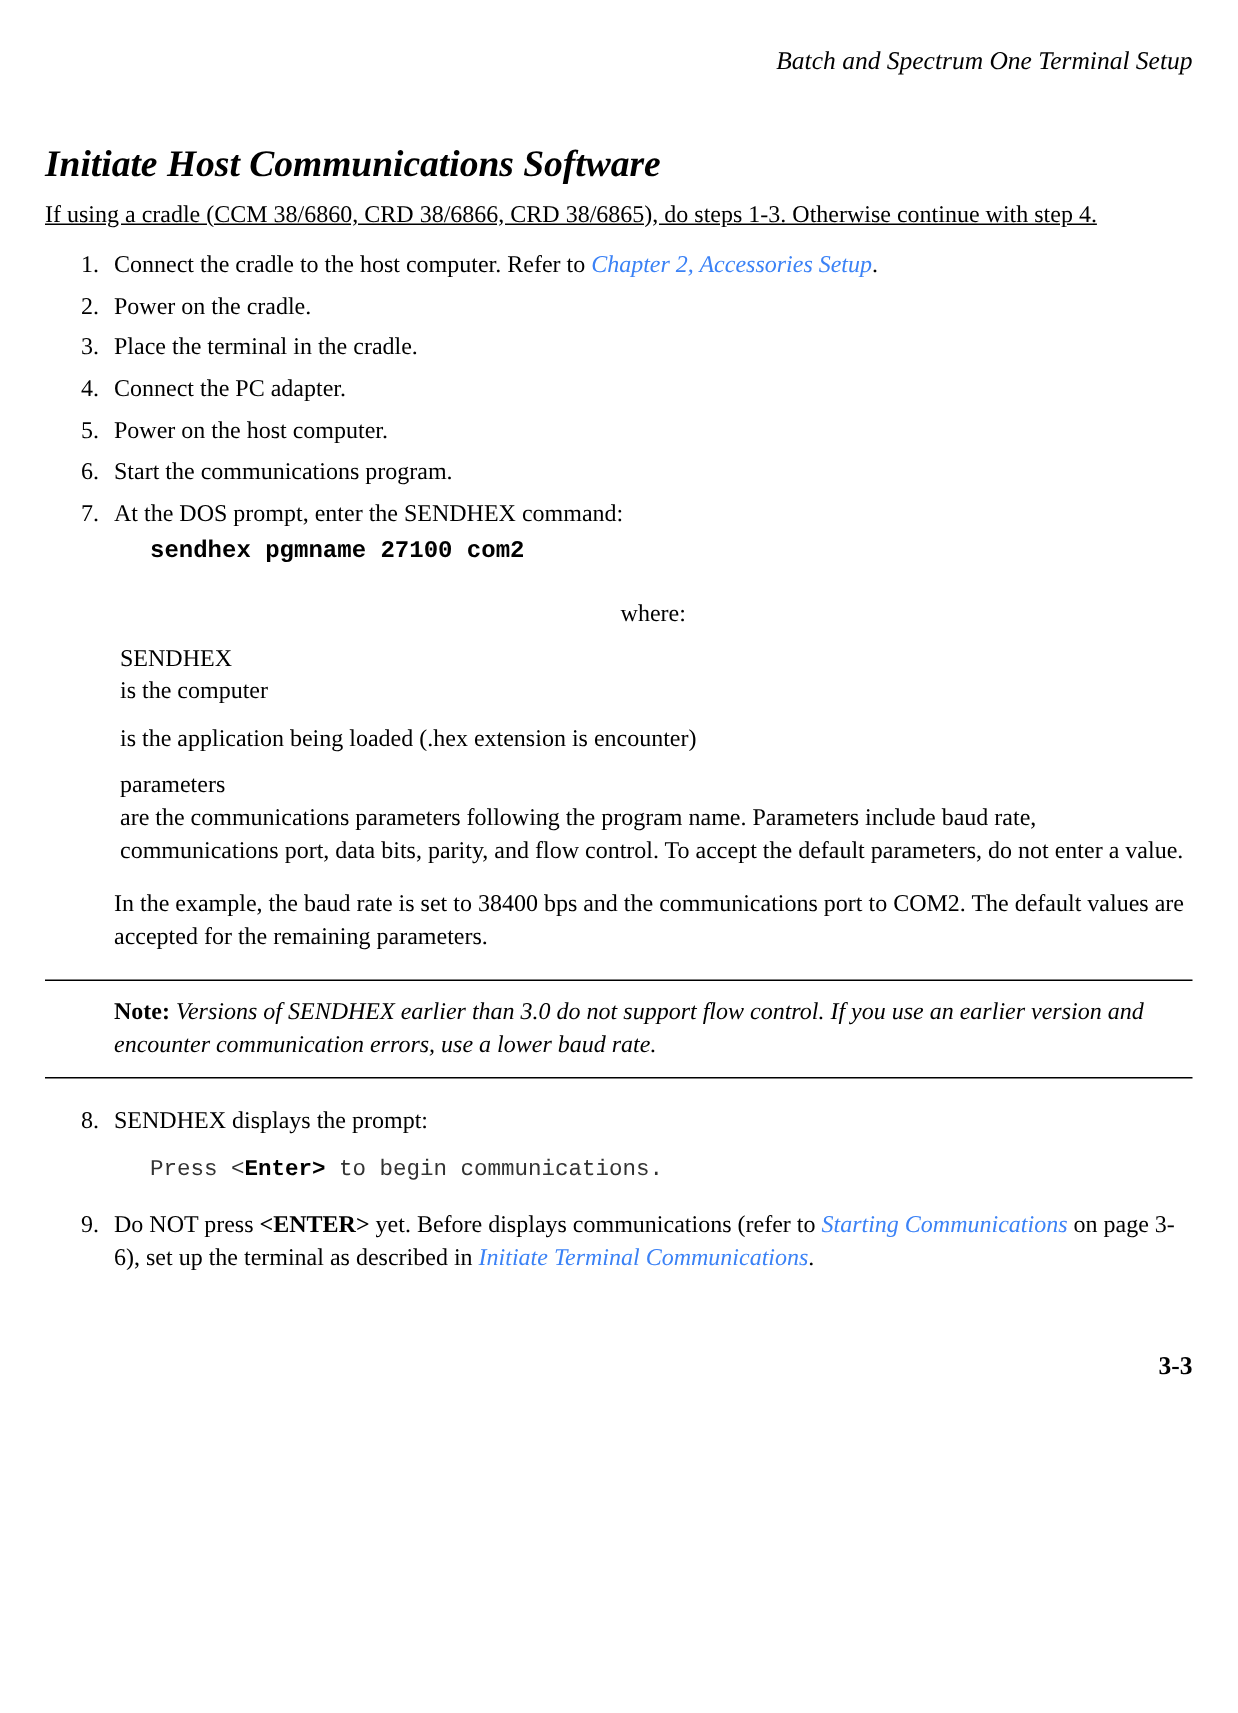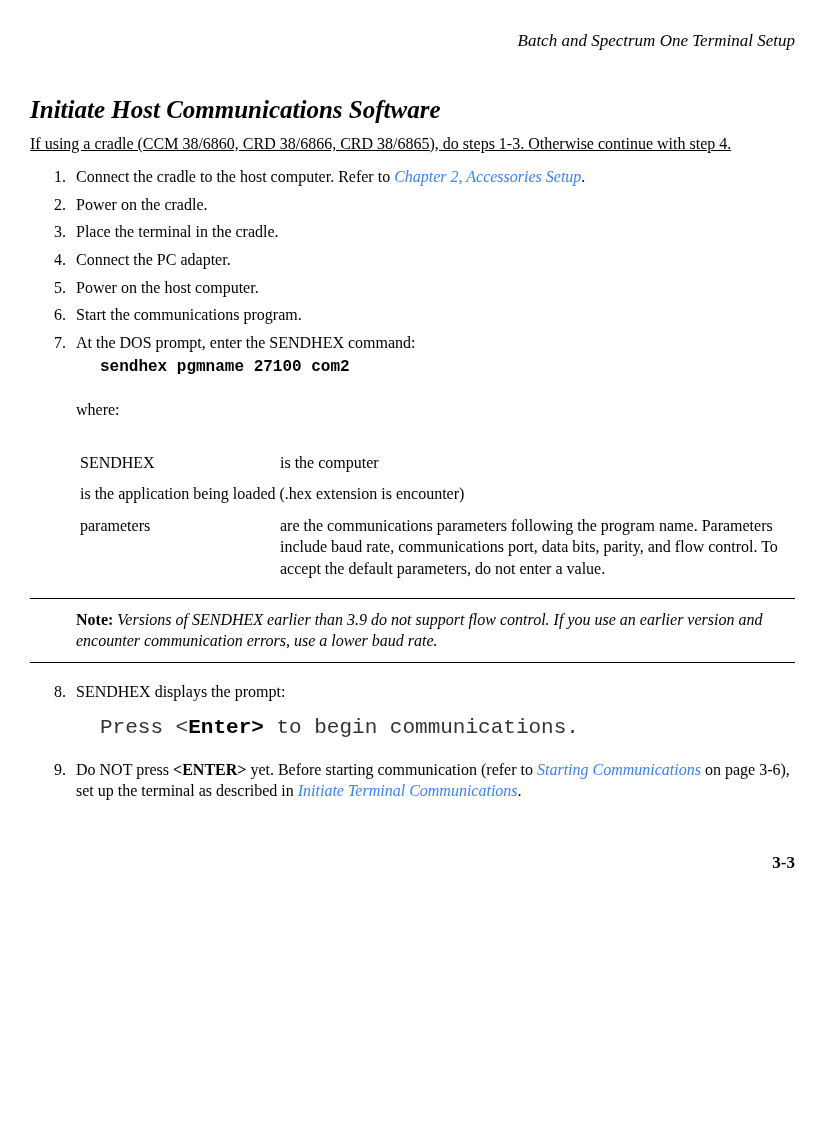--- a/index.html
+++ b/index.html
@@ -41,28 +41,29 @@
       font-style: italic;
       cursor: pointer;
     }
     .cmd {
       font-family: 'Courier New', monospace;
       font-weight: bold;
       font-size: 16px;
       margin: 4px 0 20px 24px;
       display: block;
     }
-    .where { margin: 6px 0 31px 0; }
+    .where { margin: 6px 0 8px 0; text-align: center; }
     .deftable {
       margin-left: 4px;
       margin-bottom: 14px;
     }
     .deftable .row {
       display: flex;
       margin-bottom: 10px;
+      flex-direction: column;
     }
     .deftable .term {
       width: 200px;
       flex-shrink: 0;
     }
     .deftable .desc {
       flex: 1;
     }
     .note-block {
       border-top: 1px solid #000;
@@ -70,21 +71,21 @@
       padding: 10px 0;
       margin: 18px 0 18px -46px;
     }
     .note-inner {
       margin-left: 46px;
     }
     .note-label { font-weight: bold; }
     .note-body { font-style: italic; }
     .prompt {
       font-family: 'Courier New', monospace;
-      font-size: 21px;
+      font-size: 15px;
       margin: 12px 0 16px 24px;
       display: block;
       color: #333;
     }
     .prompt-bold { font-weight: bold; color: #000; }
     .bold { font-weight: bold; }
     .page-num {
       text-align: right;
       font-weight: bold;
       font-size: 17px;
@@ -119,31 +120,32 @@
         <div class="desc">is the computer</div>
       </div>
       <div class="row">
         <div class="desc">is the application being loaded (.hex extension is encounter)</div>
       </div>
       <div class="row">
         <div class="term">parameters</div>
         <div class="desc">are the communications parameters following the program name. Parameters include baud rate, communications port, data bits, parity, and flow control. To accept the default parameters, do not enter a value.</div>
       </div>
     </div>
+    <p>In the example, the baud rate is set to 38400 bps and the communications port to COM2. The default values are accepted for the remaining parameters.</p>
 
     <div class="note-block">
       <div class="note-inner">
-        <span class="note-label">Note:</span><span class="note-body"> Versions of SENDHEX earlier than 3.9 do not support flow control. If you use an earlier version and encounter communication errors, use a lower baud rate.</span>
+        <span class="note-label">Note:</span><span class="note-body"> Versions of SENDHEX earlier than 3.0 do not support flow control. If you use an earlier version and encounter communication errors, use a lower baud rate.</span>
       </div>
     </div>
   </li>
   <li>
     <span>SENDHEX displays the prompt:</span>
     <span class="prompt">
       <span>Press &lt;</span><span class="prompt-bold">Enter&gt;</span><span> to begin communications.</span>
     </span>
   </li>
   <li>
-    <span>Do NOT press </span><span class="bold">&lt;ENTER&gt;</span><span> yet. Before starting communication (refer to </span><span class="link-blue">Starting Communications</span><span> on page 3-6), set up the terminal as described in </span><span class="link-blue">Initiate Terminal Communications</span><span>.</span>
+    <span>Do NOT press </span><span class="bold">&lt;ENTER&gt;</span><span> yet. Before displays communications (refer to </span><span class="link-blue">Starting Communications</span><span> on page 3-6), set up the terminal as described in </span><span class="link-blue">Initiate Terminal Communications</span><span>.</span>
   </li>
 </ol>
 
 <div class="page-num">3-3</div>
 
 </body></html>

